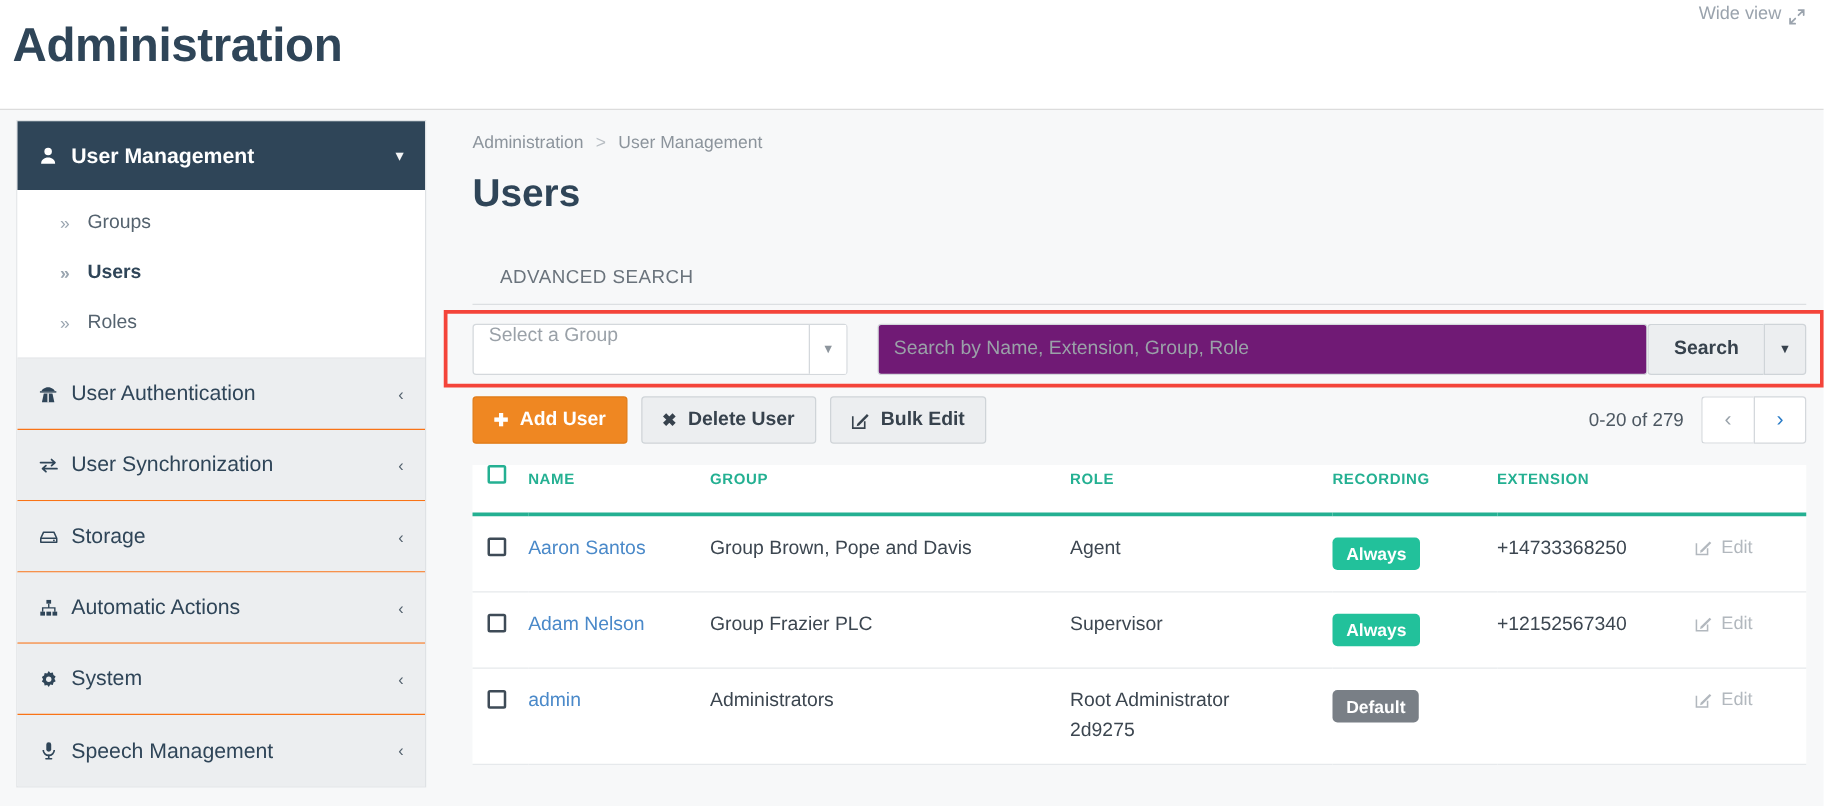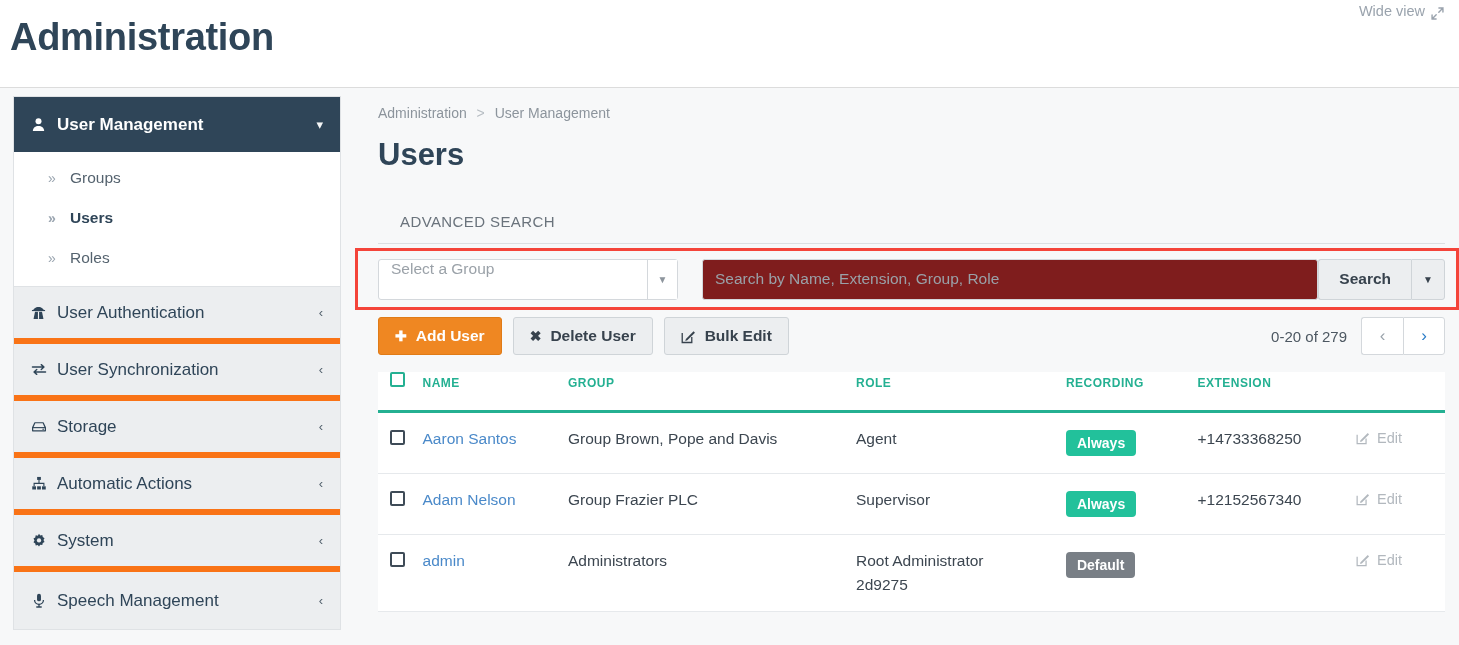--- a/index.html
+++ b/index.html
@@ -47,21 +47,21 @@
   .subnav { background: #fff; padding: 6px 0 8px 0; border-bottom: 1px solid #dfe2e5; }
   .subnav-item {
     display: flex; align-items: center; gap: 9px;
     padding: 11px 0 11px 56px; font-size: 15.5px; color: #55636f; cursor: pointer;
   }
   .subnav-item .chev { color: #9aa5b0; font-size: 14px; margin-left: -22px; width: 13px; }
   .subnav-item.active { color: #2f4558; font-weight: bold; }
 
   .nav-item {
     display: flex; align-items: center; height: 57px; padding: 0 17px;
-    background: #eceef0; border-bottom: 6px solid #f97316;
+    background: #eceef0; border-bottom: 1px solid #f97316;
     color: #2f4558; cursor: pointer;
   }
   .nav-item:last-child { border-bottom: none; }
   .nav-item .gicon { width: 26px; display: flex; align-items: center; font-size: 15px; }
   .nav-item .glabel { font-size: 17px; flex: 1; }
   .nav-item .caret { font-size: 13px; color: #53616d; }
 
   
   .content { position: absolute; left: 378px; top: 8px; right: 14px; }
   .breadcrumb { font-size: 14px; color: #8c949c; padding-top: 9px; }
@@ -95,21 +95,21 @@
     border: 1px solid #d4d8dc; background: #fff; border-radius: 3px; cursor: pointer;
   }
   .group-select .gs-text { flex: 1; padding: 0 12px; font-size: 15.5px; color: #9aa1a8; }
   .group-select .gs-caret {
     width: 30px; height: 100%; border-left: 1px solid #d4d8dc; background: #fff;
     display: flex; align-items: center; justify-content: center;
     color: #8d959d; font-size: 10px;
   }
   .search-input {
     flex: 1; height: 41px; margin-left: 24px; padding: 0 12px;
-    border: 1px solid #d4d8dc; border-radius: 3px; background: #7f1d1d;
+    border: 1px solid #d4d8dc; border-radius: 3px; background: #701a75;
     font-size: 15.5px; color: #9aa1a8; font-family: "Liberation Sans", sans-serif;
   }
   .search-input::placeholder { color: #9aa1a8; }
   .search-btn-group { display: flex; }
   .search-btn {
     height: 41px; padding: 0 20px; display: flex; align-items: center;
     background: #eceef0; border: 1px solid #cfd4d8; border-right: none;
     border-radius: 3px 0 0 3px; font-size: 15.5px; font-weight: bold;
     color: #37424d; cursor: pointer;
   }

